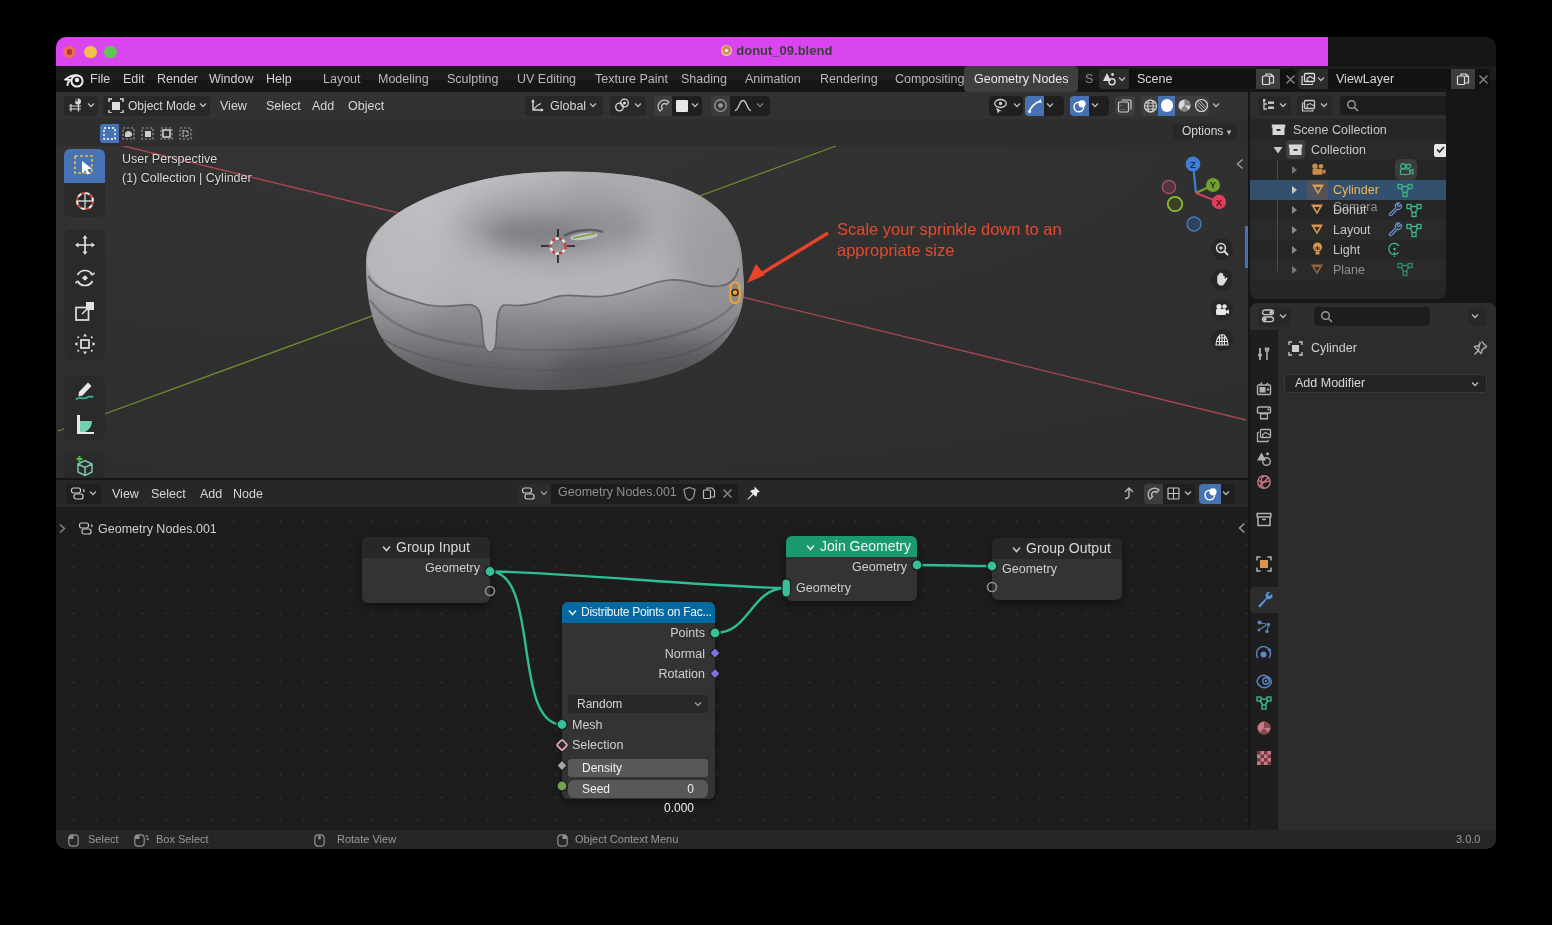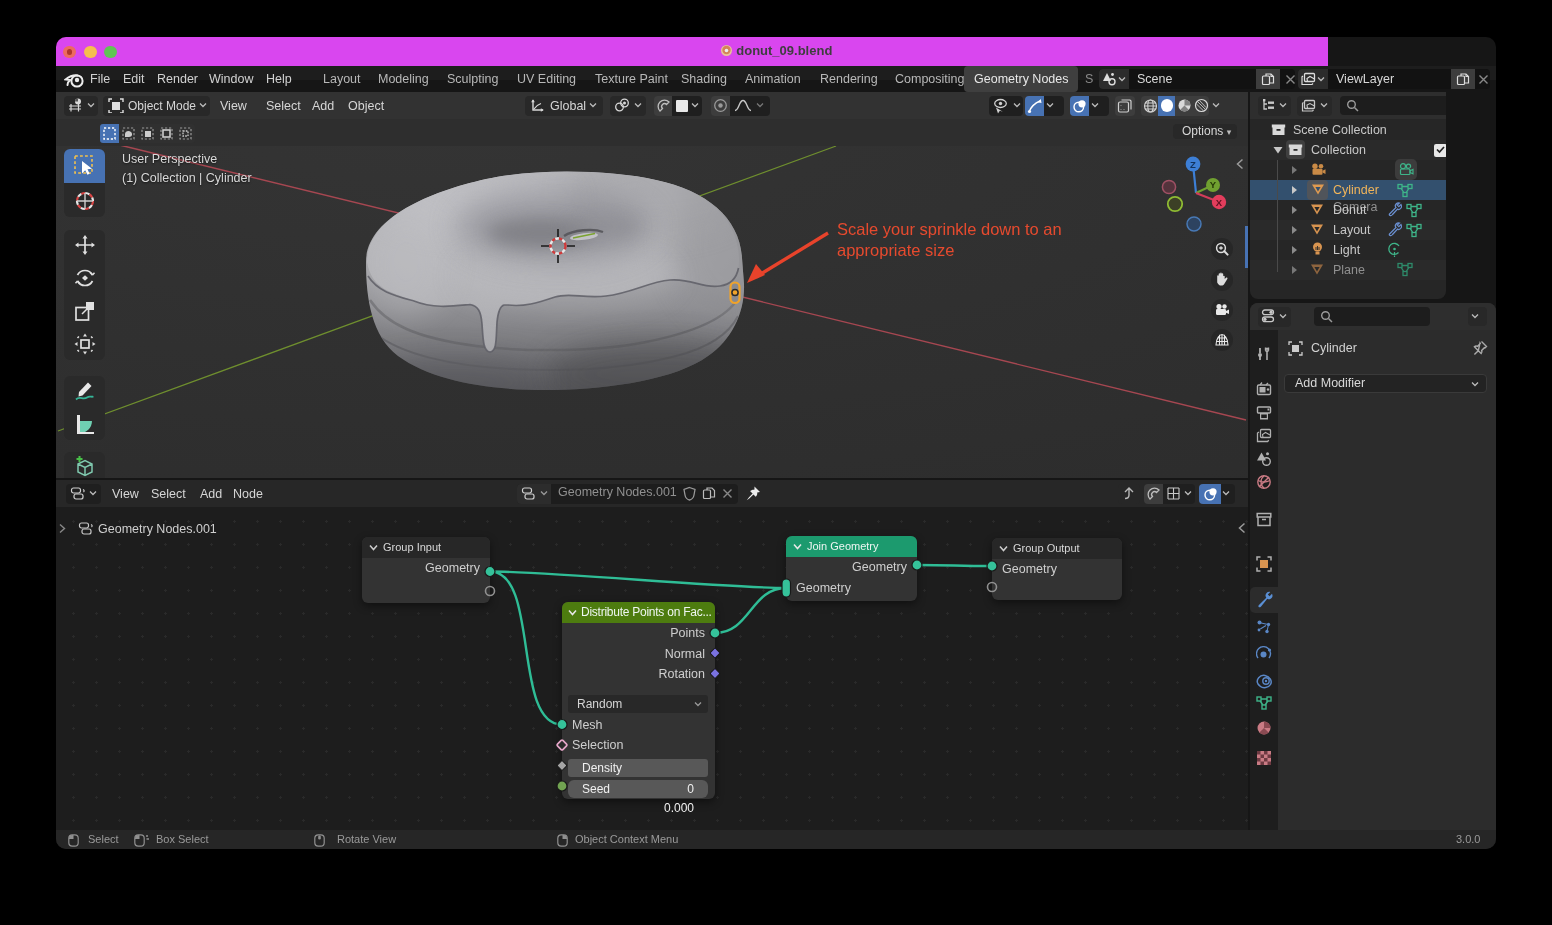--- a/index.html
+++ b/index.html
@@ -30,22 +30,22 @@
     background:#262626; overflow:hidden; border-radius:0 0 8px 8px; }
   #props { position:absolute; left:1194px; top:266px; width:246px; height:527px;
     background:#2c2c2c; overflow:hidden; border-radius:8px 8px 0 0; }
   #statusbar { position:absolute; left:0; top:793px; width:1440px; height:19px;
     background:#262626; color:#9a9a9a; font-size:11px; }
   .vh1 { position:absolute; left:0; top:0; width:1192px; height:27px; background:#323232; }
   .hbtn { position:absolute; background:#282828; border-radius:4px; }
   .htext { position:absolute; color:#d6d6d6; font-size:12.5px; line-height:18px; }
   .node { background:#333333; border-radius:6px; box-shadow:0 3px 8px rgba(0,0,0,.45);
     font-size:12.5px; color:#cfcfcf; }
-  .nhead { height:21px; border-radius:6px 6px 0 0; line-height:21px; padding-left:7px;
-    color:#d8d8d8; font-size:11px; white-space:nowrap; overflow:hidden; }
+  .nhead { height:21px; border-radius:6px 6px 0 0; line-height:21px; padding-left:20px;
+    color:#d8d8d8; font-size:14px; white-space:nowrap; overflow:hidden; }
   .nrow { height:20.5px; line-height:20.5px; }
   .nrowt { font-size:12.5px; color:#cfcfcf; }
   .orow { position:absolute; left:0; width:246px; height:20px; font-size:12.5px;
     color:#c8c8c8; line-height:20px; }
   .oarr { position:absolute; width:0; height:0; border-left:5px solid #8a8a8a;
     border-top:4px solid transparent; border-bottom:4px solid transparent; top:6px; }
 </style>
 </head>
 <body>
 <div id="win">
@@ -545,21 +545,21 @@
     </div>
 
     <div class="abs node" style="left:936px;top:58px;width:130px;height:62px;">
       <div class="nhead" style="background:#272727;"><svg style="margin-right:5px;" width="9" height="7" viewBox="0 0 9 7">
             <path d="M1,1.5 L4.5,5.5 L8,1.5" stroke="#ccc" stroke-width="1.5" fill="none"></path>
           </svg>Group Output</div>
       <div class="nrow" style="padding-left:10px;">Geometry</div>
     </div>
 
     <div class="abs node" style="left:506px;top:122px;width:153px;height:197px;">
-      <div class="nhead" style="background:#4d7c0f;color:#eef6f2;font-size:12px;padding-left:6px;letter-spacing:-0.25px;"><svg style="margin-right:4px;" width="9" height="7" viewBox="0 0 9 7">
+      <div class="nhead" style="background:#0369a1;color:#eef6f2;font-size:12px;padding-left:6px;letter-spacing:-0.25px;"><svg style="margin-right:4px;" width="9" height="7" viewBox="0 0 9 7">
             <path d="M1,1.5 L4.5,5.5 L8,1.5" stroke="#e8e8e8" stroke-width="1.5" fill="none"></path>
           </svg>Distribute Points on Fac...</div>
       <div class="nrow" style="text-align:right;padding-right:10px;">Points</div>
       <div class="nrow" style="text-align:right;padding-right:10px;">Normal</div>
       <div class="nrow" style="text-align:right;padding-right:10px;">Rotation</div>
       <div class="abs" style="left:6px;top:93px;width:140px;height:18px;background:#282828;border-radius:3px;color:#d5d5d5;font-size:12px;line-height:18px;padding-left:9px;">Random<svg class="abs" style="right:6px;top:6px;" width="8" height="6" viewBox="0 0 8 6">
             <path d="M1,1.5 L4,4.5 L7,1.5" stroke="#999" stroke-width="1.3" fill="none"></path>
           </svg></div>
       <div class="abs nrowt" style="left:10px;top:115.5px;">Mesh</div>
       <div class="abs nrowt" style="left:10px;top:136px;">Selection</div>

